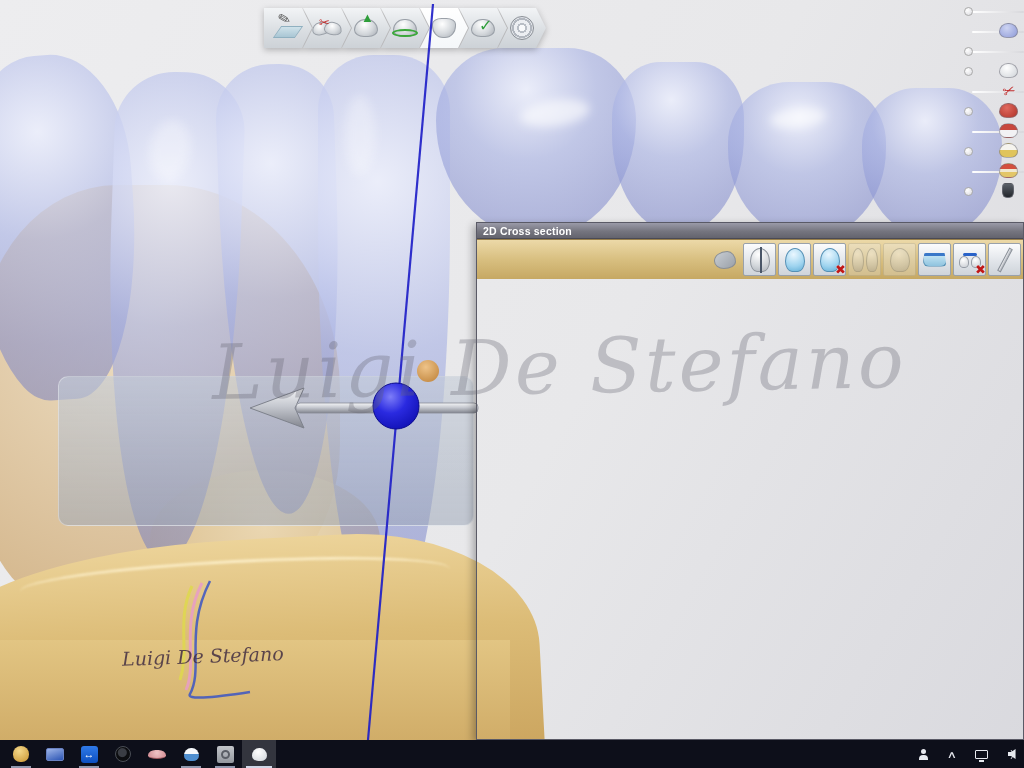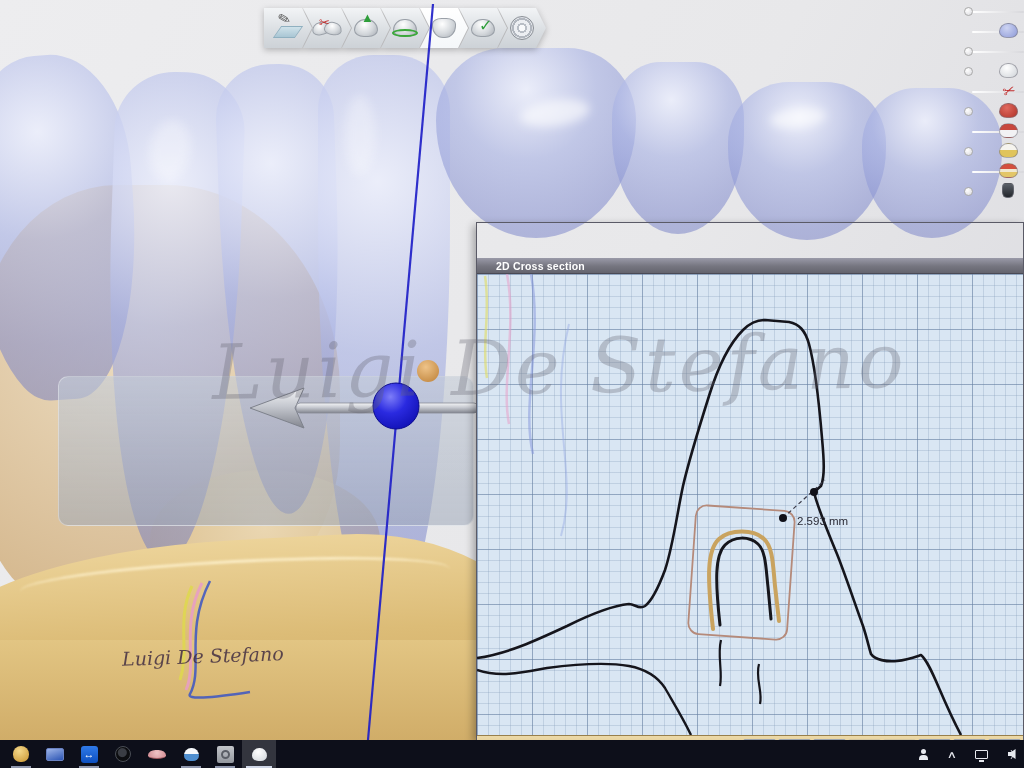--- a/index.html
+++ b/index.html
@@ -88,22 +88,22 @@
   .mini.redwhite{background:linear-gradient(180deg,#c8463c 45%,#f2f2f4 45%);}
   .mini.yellow{background:linear-gradient(180deg,#f6f4ee 45%,#e0c45c 45%);}
   .mini.redyellow{background:linear-gradient(180deg,#d4503e 35%,#f0e8d0 35% 60%,#e3c668 60%);}
   .mini.dark{background:linear-gradient(180deg,#5a6068,#23262c);border-radius:30% 30% 40% 40%;width:12px;right:10px;}
   .lscissors{position:absolute;right:8px;top:0;font-size:15px;color:#c23030;transform:rotate(-20deg);}
 
   
   .xpanel{position:absolute;left:476px;top:222px;width:548px;height:518px;z-index:35;
     border:1px solid #5a5a66;box-shadow:-3px 3px 8px rgba(0,0,0,.3);}
   .xtitle{height:16px;background:linear-gradient(180deg,#9a9aa8,#75757f 55%,#64646e);
-    color:#ffffff;font-size:10.5px;font-weight:bold;line-height:16px;padding-left:19px;
-    border-bottom:1px solid #4a4a55;letter-spacing:.2px;margin-top:35px;}
+    color:#ffffff;font-size:10.5px;font-weight:bold;line-height:16px;padding-left:6px;
+    border-bottom:1px solid #4a4a55;letter-spacing:.2px;}
   .xgrid{position:relative;height:461px;overflow:hidden;background-color:#d9e6f3;
     background-image:
       repeating-linear-gradient(to right,rgba(100,125,160,.5) 0 1px,transparent 1px 55px),
       repeating-linear-gradient(to bottom,rgba(100,125,160,.5) 0 1px,transparent 1px 55px),
       repeating-linear-gradient(to right,rgba(125,150,180,.28) 0 1px,transparent 1px 11px),
       repeating-linear-gradient(to bottom,rgba(125,150,180,.28) 0 1px,transparent 1px 11px);}
   .xtoolbar{position:relative;height:40px;border-top:1px solid rgba(120,100,60,.6);
     background:linear-gradient(180deg,#ecd9a8 0%,#d8bf80 50%,#c6a863 100%);
     display:flex;justify-content:flex-end;align-items:center;gap:2px;padding:0 2px;overflow:hidden;}
   .xbtn{width:33px;height:33px;flex:0 0 auto;border:1px solid #99a1ab;border-radius:2px;
@@ -286,51 +286,20 @@
         <span class="mini redyellow"></span>
       </div>
     <div class="lrow">
         <span class="dot"></span>
         <span class="mini dark"></span>
       </div>
   </div>
 
   <div class="xpanel">
     <div class="xtitle">2D Cross section</div>
-    <div class="xgrid">
-      <svg width="548" height="461" viewBox="0 0 548 461">
-
-        <path d="M8 2 C14 40 4 70 10 104" stroke="#e0dc62" stroke-width="2.5" fill="none" opacity=".6"></path>
-        <path d="M30 0 C40 54 24 110 32 150" stroke="#e8a0c8" stroke-width="2.5" fill="none" opacity=".55"></path>
-        <path d="M54 0 C66 66 44 130 56 180" stroke="#8899dd" stroke-width="2.5" fill="none" opacity=".55"></path>
-        <path d="M92 50 C70 140 102 200 84 262" stroke="#8fa2e0" stroke-width="2" fill="none" opacity=".4"></path>
-
-        <rect x="215" y="234" width="99" height="129" rx="11" fill="none" stroke="#b58a7a" stroke-width="1.8" transform="rotate(4 264 298)"></rect>
-
-        <path d="M236 355 C230 302 230 276 242 265 C253 255 277 255 287 265 C296 273 296 292 298 312 L302 347" fill="none" stroke="#c9a35f" stroke-width="4" stroke-linecap="round"></path>
-
-        <path d="M243 351 C238 306 238 281 248 271 C257 262 272 262 281 270 C289 277 289 296 291 313 L294 345" fill="none" stroke="#16161c" stroke-width="3" stroke-linecap="round"></path>
-
-        <path d="M0 384 C30 380 60 366 90 352 C110 342 132 332 152 330 C158 330 162 336 168 332
-                 C176 326 182 312 188 296 C196 272 200 240 206 212 C212 186 220 160 232 122
-                 C240 96 252 70 266 56 C272 50 280 46 288 46 L312 48 C322 50 328 56 332 70
-                 C338 92 342 128 345 164 C347 186 348 202 344 212 L337 218
-                 C340 232 350 256 360 280 C368 300 378 330 386 352 C390 364 392 374 394 380
-                 C398 386 410 388 420 387 C430 386 438 383 444 381
-                 C450 386 456 400 462 414 C468 428 476 446 484 461" fill="none" stroke="#15151c" stroke-width="2.6" stroke-linejoin="round"></path>
-        <path d="M0 396 C24 404 48 398 70 394 C100 390 130 388 152 392 C168 395 180 402 188 414 C196 428 206 444 214 461" fill="none" stroke="#15151c" stroke-width="2.4"></path>
-        <path d="M244 366 C240 382 246 398 243 412" fill="none" stroke="#15151c" stroke-width="2.2"></path>
-        <path d="M282 390 C278 404 286 418 283 430" fill="none" stroke="#15151c" stroke-width="2.2"></path>
-
-        <line x1="306" y1="244" x2="348" y2="206" stroke="#3a3a48" stroke-width="1.2" stroke-dasharray="4 3"></line>
-        <circle cx="337" cy="218" r="4" fill="#101018"></circle>
-        <circle cx="306" cy="244" r="4" fill="#101018"></circle>
-        <text x="320" y="251" font-size="11.5" fill="#2a2a35" font-family="Liberation Sans, DejaVu Sans, sans-serif" id="measure-text">2.593 mm</text>
-      </svg>
-    </div>
     <div class="xtoolbar">
       <div class="xbtn noframe">
           <span class="blob-gray"></span>
         </div>
       <div class="xbtn">
           <span class="dome2 cut"></span>
         </div>
       <div class="xbtn">
           <span class="dome2 bluey"></span>
         </div>

